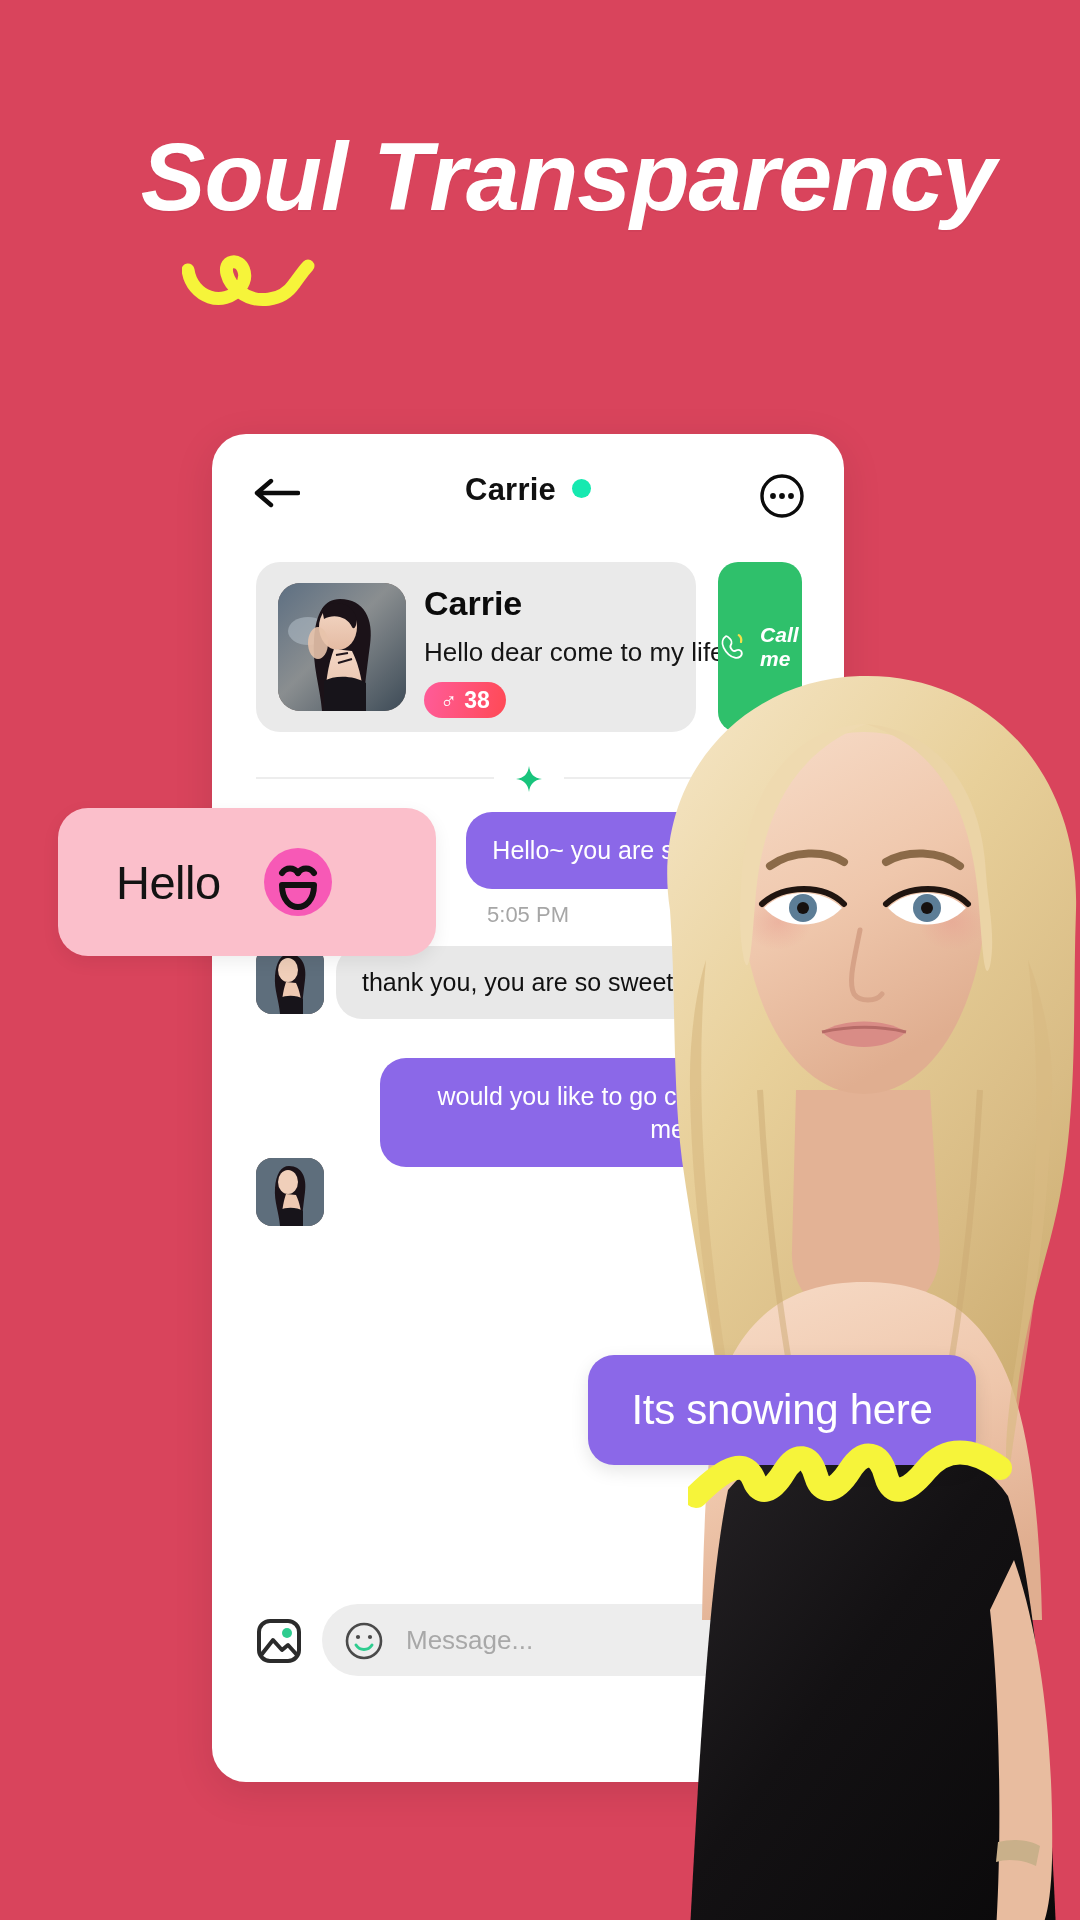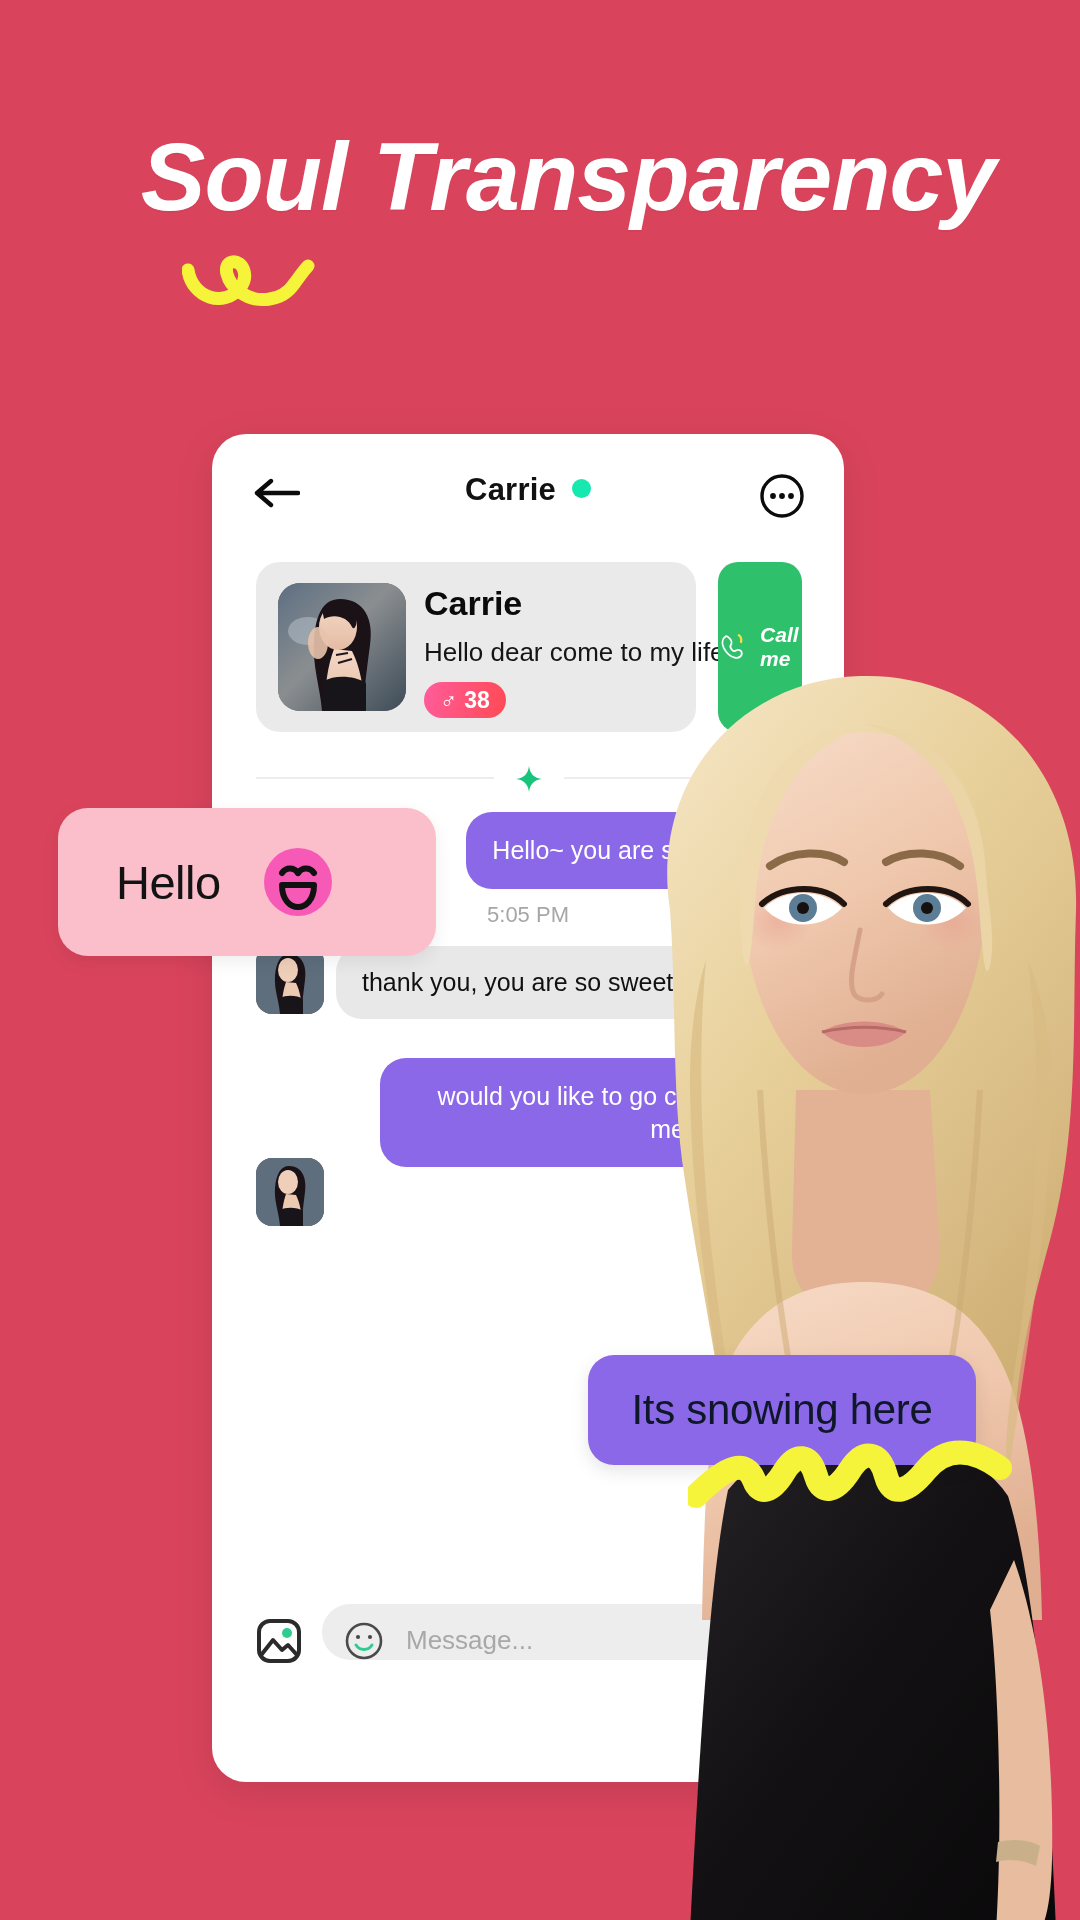--- a/index.html
+++ b/index.html
@@ -84,21 +84,21 @@
   .msg-avatar{position:absolute;width:68px;height:68px;border-radius:16px;overflow:hidden;background:#6b5a55;}
   .tstamp{
     position:absolute;left:0;width:632px;text-align:center;
     font-size:22px;color:#A6A6A6;
   }
 
   
   .inputbar{position:absolute;left:0;bottom:96px;width:632px;height:92px;}
   .img-icon{position:absolute;left:44px;top:24px;width:46px;height:46px;cursor:pointer;}
   .inputpill{
-    position:absolute;left:110px;top:10px;width:498px;height:56px;
+    position:absolute;left:110px;top:10px;width:498px;height:72px;
     background:#EDEDED;border-radius:36px;
   }
   .emoji-icon{position:absolute;left:22px;top:17px;width:40px;height:40px;cursor:pointer;}
   .ph{
     position:absolute;left:84px;top:0;height:72px;line-height:72px;
     font-size:26px;color:#A8A8A8;
   }
 
   
   .woman{
@@ -111,21 +111,21 @@
     position:absolute;left:58px;top:808px;width:320px;height:148px;
     background:#FBBFCB;border-radius:30px;
     display:flex;align-items:center;padding-left:58px;gap:40px;
     box-shadow:0 6px 18px rgba(0,0,0,.07);
   }
   .callout-hello .txt{font-size:47px;color:#131313;letter-spacing:-.5px;}
   .callout-snow{
     position:absolute;left:588px;top:1355px;width:388px;height:110px;
     background:#8B68E8;border-radius:26px;
     display:flex;align-items:center;justify-content:center;
-    color:#0f172a;font-size:42px;letter-spacing:-.3px;
+    color:#ffffff;font-size:42px;letter-spacing:-.3px;
     box-shadow:0 6px 18px rgba(0,0,0,.10);
   }
   .scribble{position:absolute;left:688px;top:1430px;width:330px;height:80px;}
 </style>
 </head>
 <body>
 
 <div id="stage">
 
   <div class="headline">

